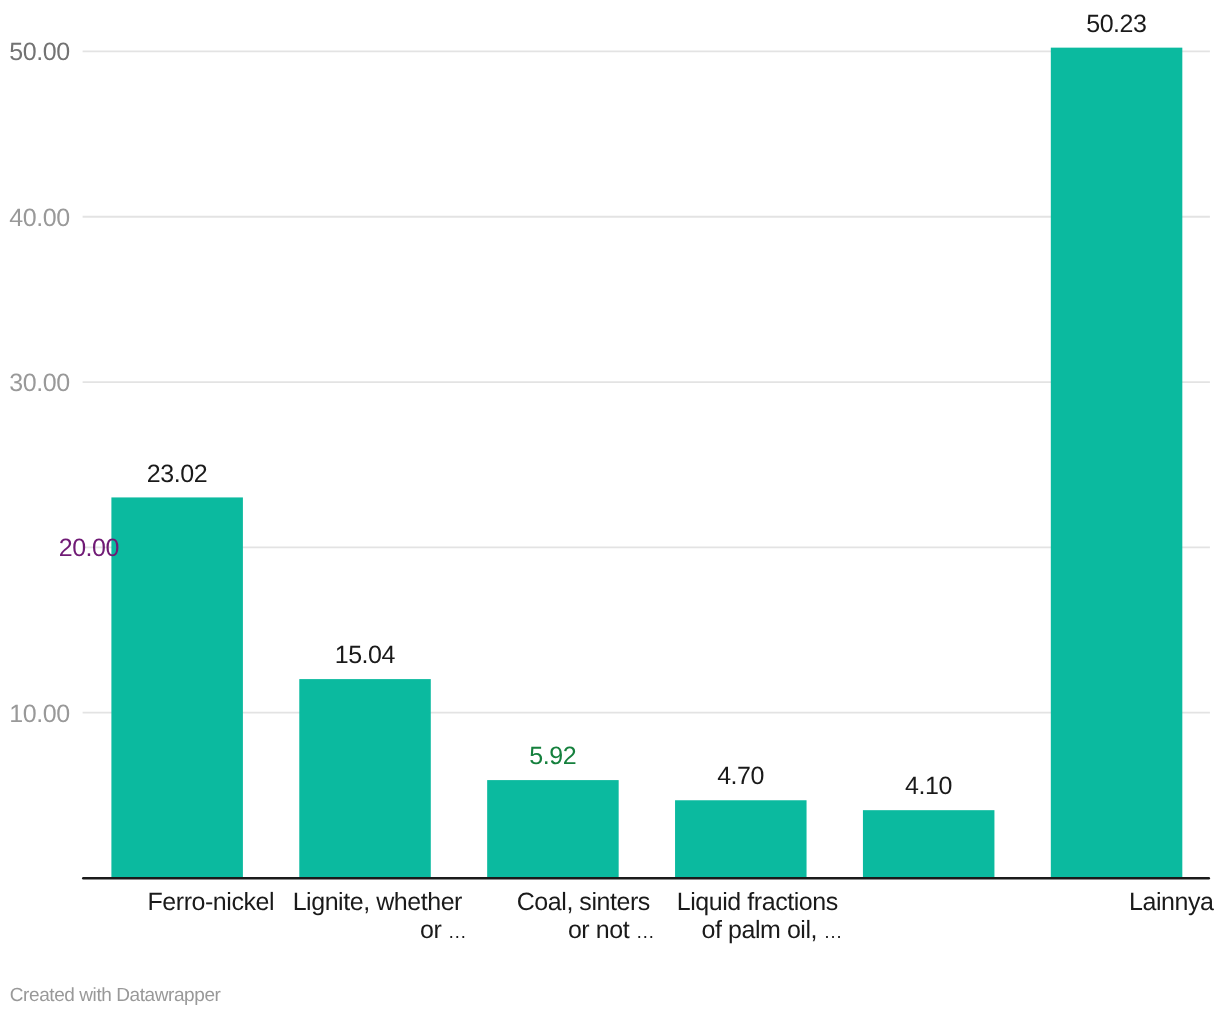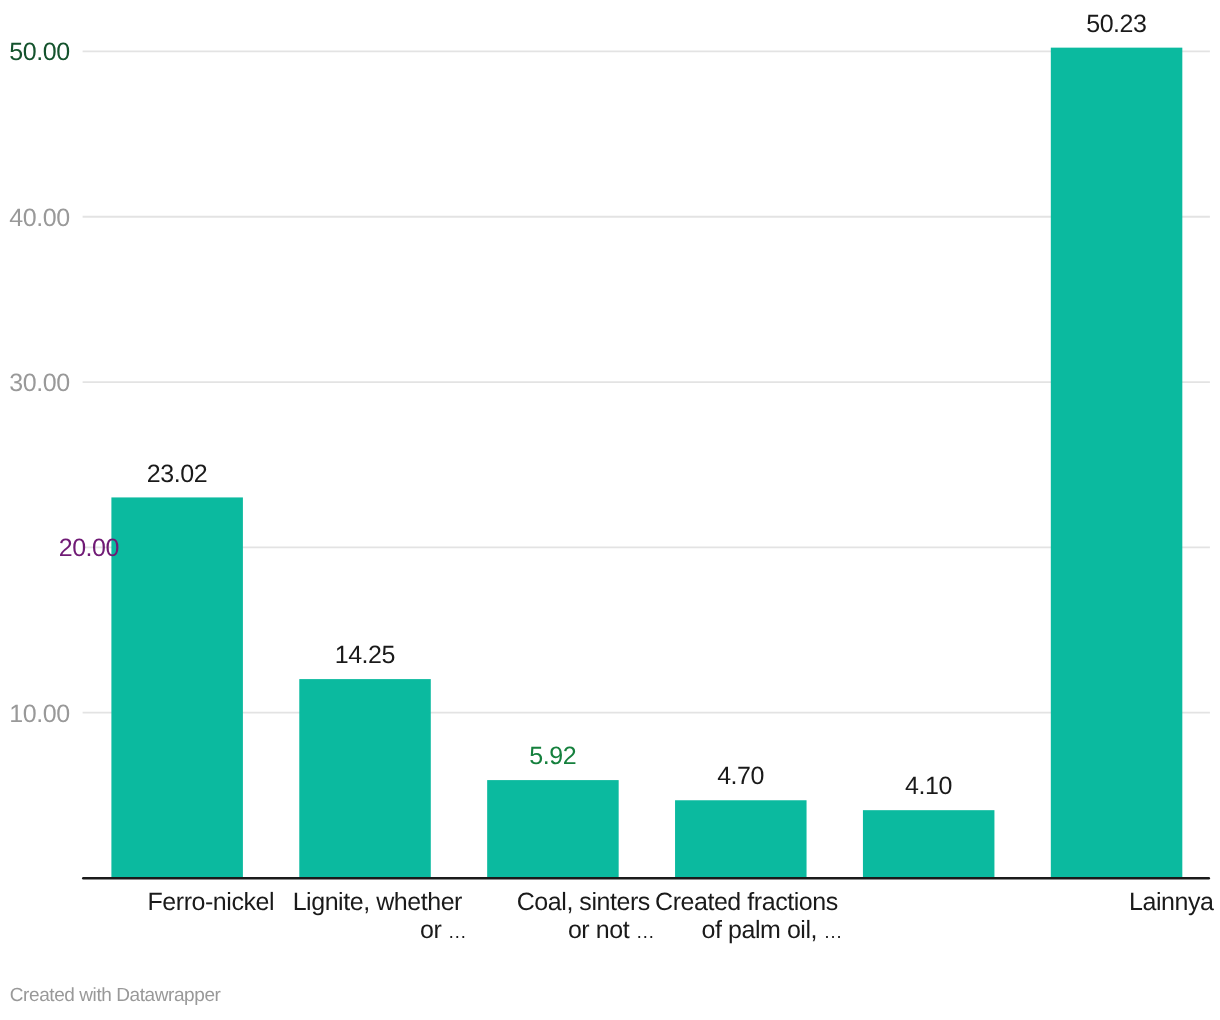--- a/index.html
+++ b/index.html
@@ -103,38 +103,38 @@
         <rect x="862.9333333333334" y="810.177" width="131.5" height="67.773" fill="#0bba9f"></rect>
         <rect x="1050.8166666666668" y="47.6481" width="131.5" height="830.3019" fill="#0bba9f"></rect>
       </g>
       <line x1="83.2" y1="878.2" x2="1208.9" y2="878.2" stroke="#1a1a1a" stroke-width="2.35" stroke-linecap="round"></line>
     </svg>
   <div class="overlay" id="overlay">
       <div class="ytick" style="right: 1150.4px; top: 701.65px; color: rgb(153, 153, 153);">10.00</div>
       <div class="ytick" style="right: 1101px; top: 536.35px; color: #701a75; margin-left: 16px;">20.00</div>
       <div class="ytick" style="right: 1150.4px; top: 371.05px; color: rgb(153, 153, 153);">30.00</div>
       <div class="ytick" style="right: 1150.4px; top: 205.75px; color: rgb(153, 153, 153);">40.00</div>
-      <div class="ytick" style="right: 1150.4px; top: 40.45px; color: #14532d; margin-left: 28px;">50.00</div>
+      <div class="ytick" style="right: 1150.4px; top: 40.45px; color: #737373; margin-left: 28px;">50.00</div>
       <div class="barvalue" style="left: 71.2px; width: 211.5px; top: 461.629px; color: rgb(26, 26, 26);">23.02</div>
       <div class="xlabel" style="left: 78.6px; width: 195.5px; top: 887.5px;">
         <div>Ferro-nickel</div>
       </div>
-      <div class="barvalue" style="left: 259.083px; width: 211.5px; top: 643.294px; color: rgb(26, 26, 26);">14.25</div>
+      <div class="barvalue" style="left: 259.083px; width: 211.5px; top: 643.294px; color: rgb(26, 26, 26);">15.04</div>
       <div class="xlabel" style="left: 266.483px; width: 195.5px; top: 887.5px;">
         <div>Lignite, whether</div>
         <div>or <span class="ellipsis">…</span></div>
       </div>
       <div class="barvalue" style="left: 446.967px; width: 211.5px; top: 744.292px; color: #15803d;">5.92</div>
       <div class="xlabel" style="left: 454.367px; width: 195.5px; top: 887.5px;">
         <div>Coal, sinters</div>
         <div>or not <span class="ellipsis">…</span></div>
       </div>
       <div class="barvalue" style="left: 634.85px; width: 211.5px; top: 764.459px; color: rgb(26, 26, 26);">4.70</div>
       <div class="xlabel" style="left: 642.25px; width: 195.5px; top: 887.5px;">
-        <div>Created fractions</div>
+        <div>Liquid fractions</div>
         <div>of palm oil, <span class="ellipsis">…</span></div>
       </div>
       <div class="barvalue" style="left: 822.733px; width: 211.5px; top: 774.377px; color: rgb(26, 26, 26);">4.10</div>
       <div class="barvalue" style="left: 1010.62px; width: 211.5px; top: 11.8481px; color: rgb(26, 26, 26);">50.23</div>
       <div class="xlabel" style="left: 1018.02px; width: 195.5px; top: 887.5px;">
         <div>Lainnya</div>
       </div>
       <div class="footer" style="left: 9.8px; top: 986px; color: rgb(153, 153, 153); pointer-events: auto;">Created with Datawrapper</div>
     </div>
 </div>

